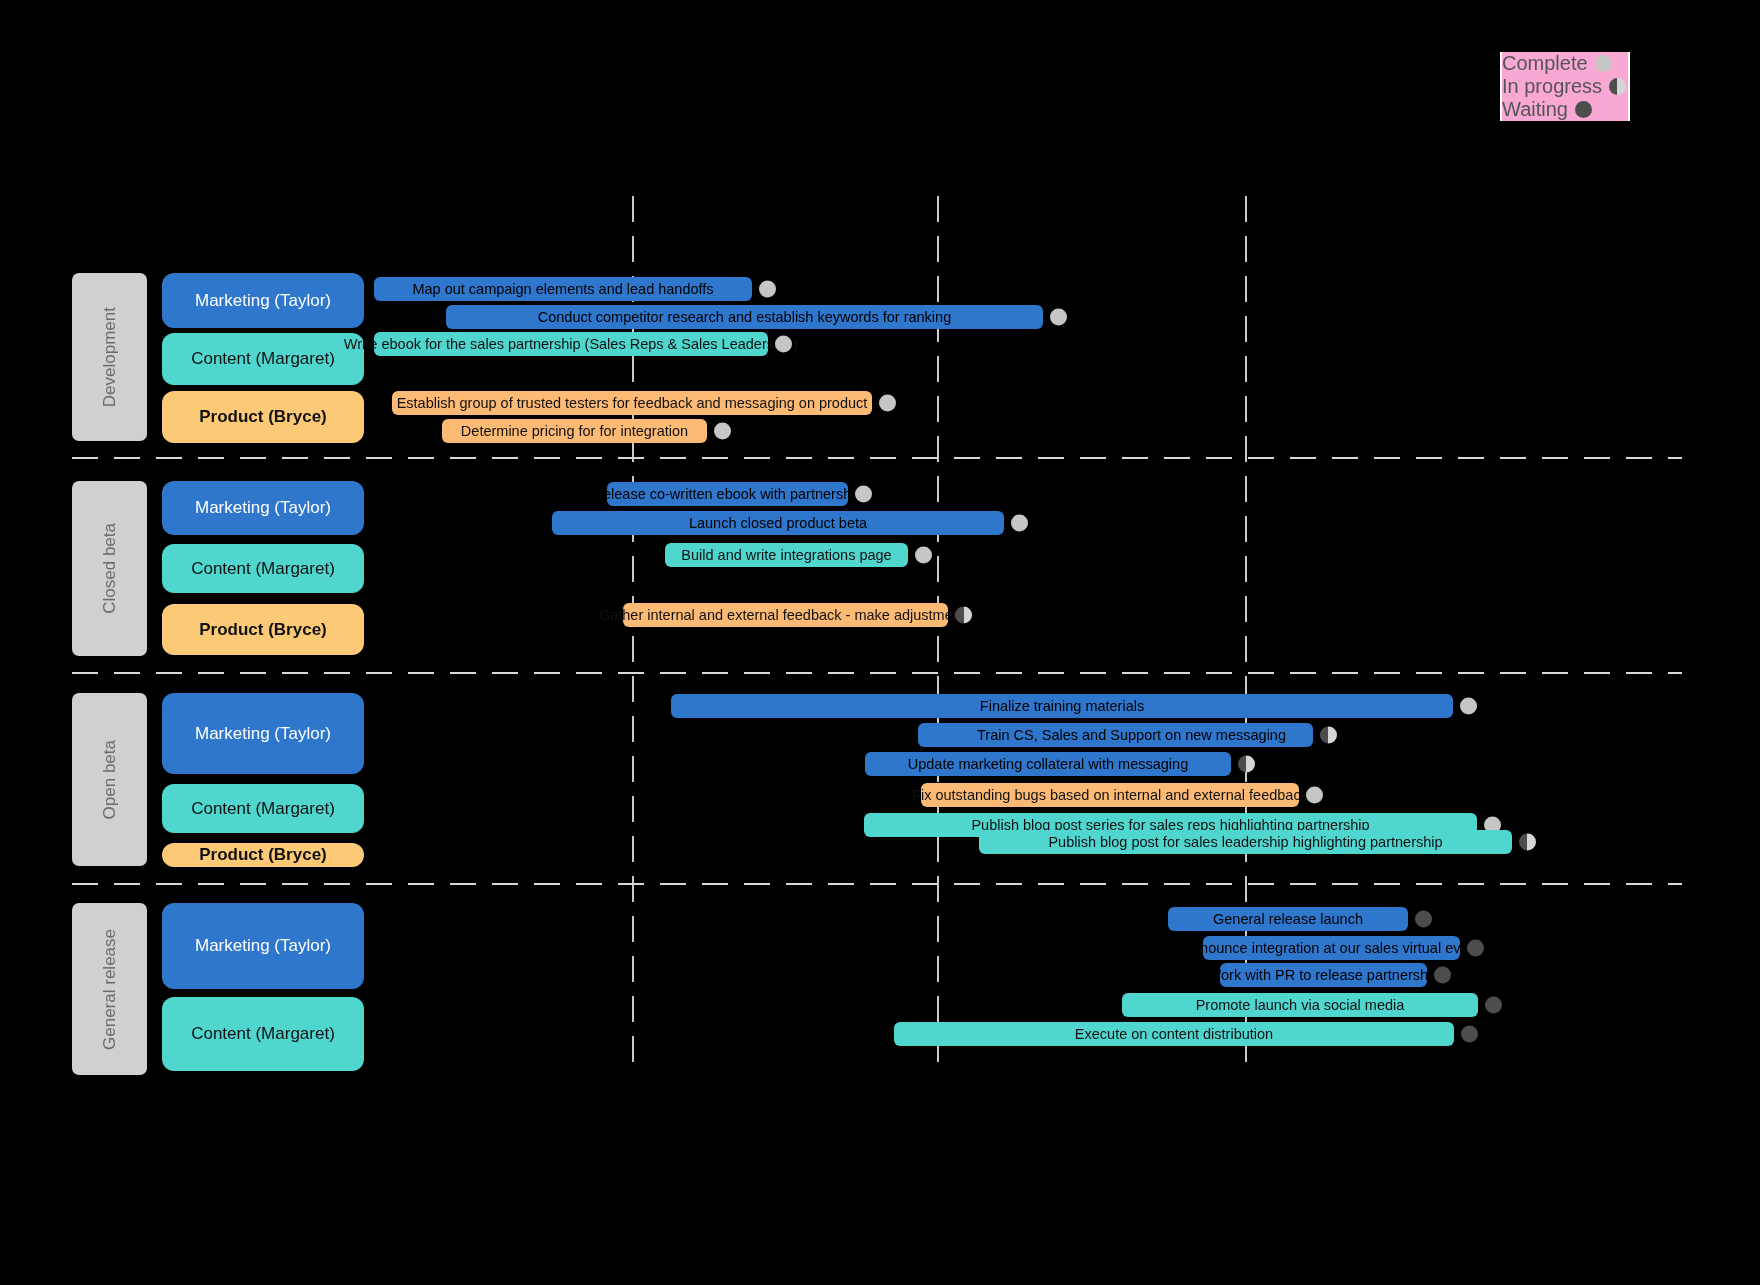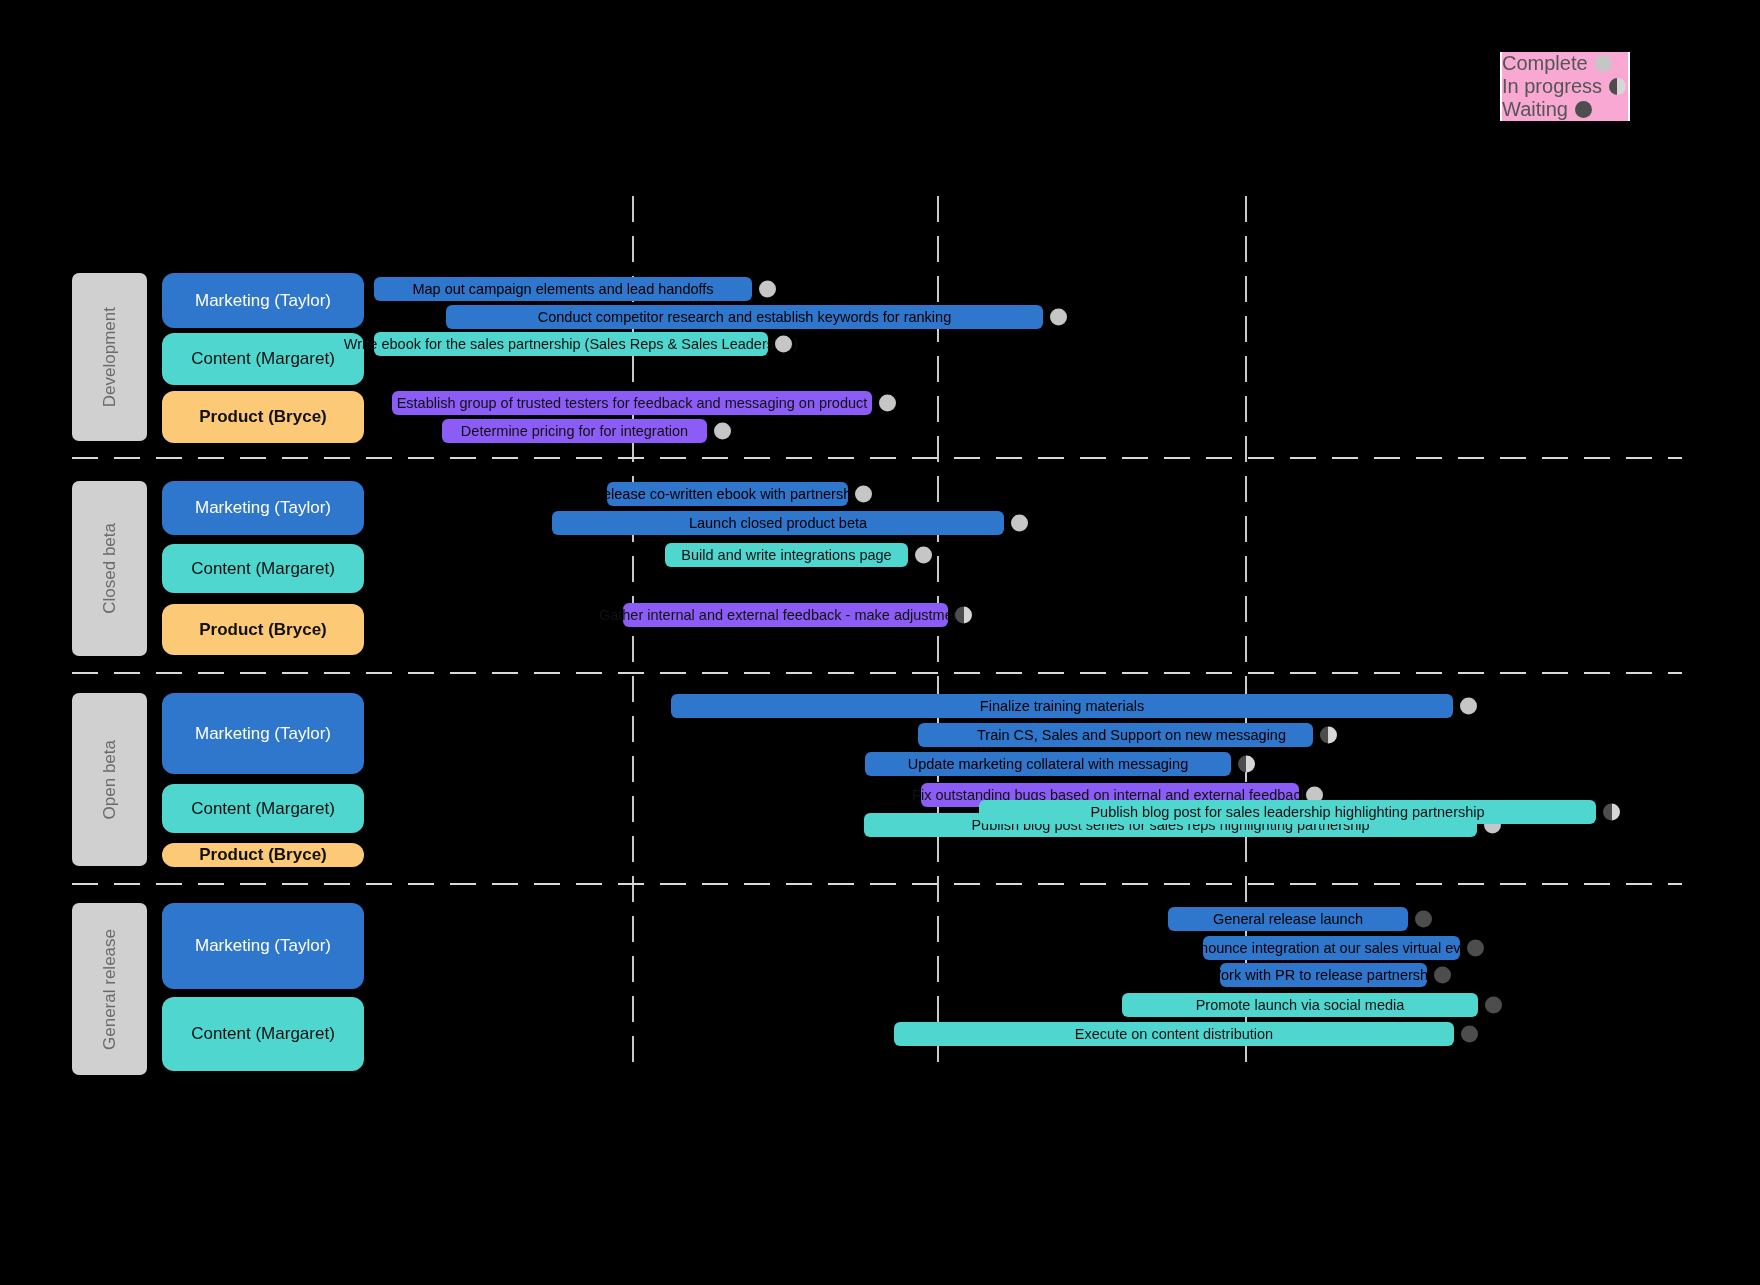--- a/index.html
+++ b/index.html
@@ -66,21 +66,21 @@
   .lane.product   { background:#fcca77; color:#111;font-weight:bold; }
 
   
   .task {
     position:absolute; height:24px; border-radius:6px;
     display:flex; align-items:center; justify-content:center;
     font-size:14.5px; white-space:nowrap; overflow:visible;
   }
   .task.marketing { background:#2f76cd; color:#000000; }
   .task.content   { background:#4fd6cf; color:#111; }
-  .task.product   { background:#8b5cf6; color:#111; }
+  .task.product   { background:#fdba74; color:#111; }
   .task .marker {
     position:absolute; right:-24px; top:50%; transform:translateY(-50%);
     width:17px; height:17px; border-radius:50%;
   }
   .marker.complete   { background:#c6c6c6; }
   .marker.waiting    { background:#4d4d4d; }
   .marker.inprogress { background:linear-gradient(to right,#4d4d4d 0 50%,#d6d6d6 50% 100%); }
 </style>
 </head>
 <body>
@@ -209,21 +209,21 @@
         <span class="marker inprogress"></span>
       </div>
       <div class="task product" style="left: 921px; width: 378px; top: 783px;">
         <span>Fix outstanding bugs based on internal and external feedback</span>
         <span class="marker complete"></span>
       </div>
       <div class="task content" style="left: 864px; width: 613px; top: 813px;">
         <span>Publish blog post series for sales reps highlighting partnership</span>
         <span class="marker complete"></span>
       </div>
-      <div class="task content" style="left: 979px; width: 617px; top: 800px;">
+      <div class="task content" style="left: 979px; width: 533px; top: 830px;">
         <span>Publish blog post for sales leadership highlighting partnership</span>
         <span class="marker inprogress"></span>
       </div>
       <div class="task marketing" style="left: 1168px; width: 240px; top: 907px;">
         <span>General release launch</span>
         <span class="marker waiting"></span>
       </div>
       <div class="task marketing" style="left: 1203px; width: 257px; top: 936px;">
         <span>Announce integration at our sales virtual event</span>
         <span class="marker waiting"></span>

